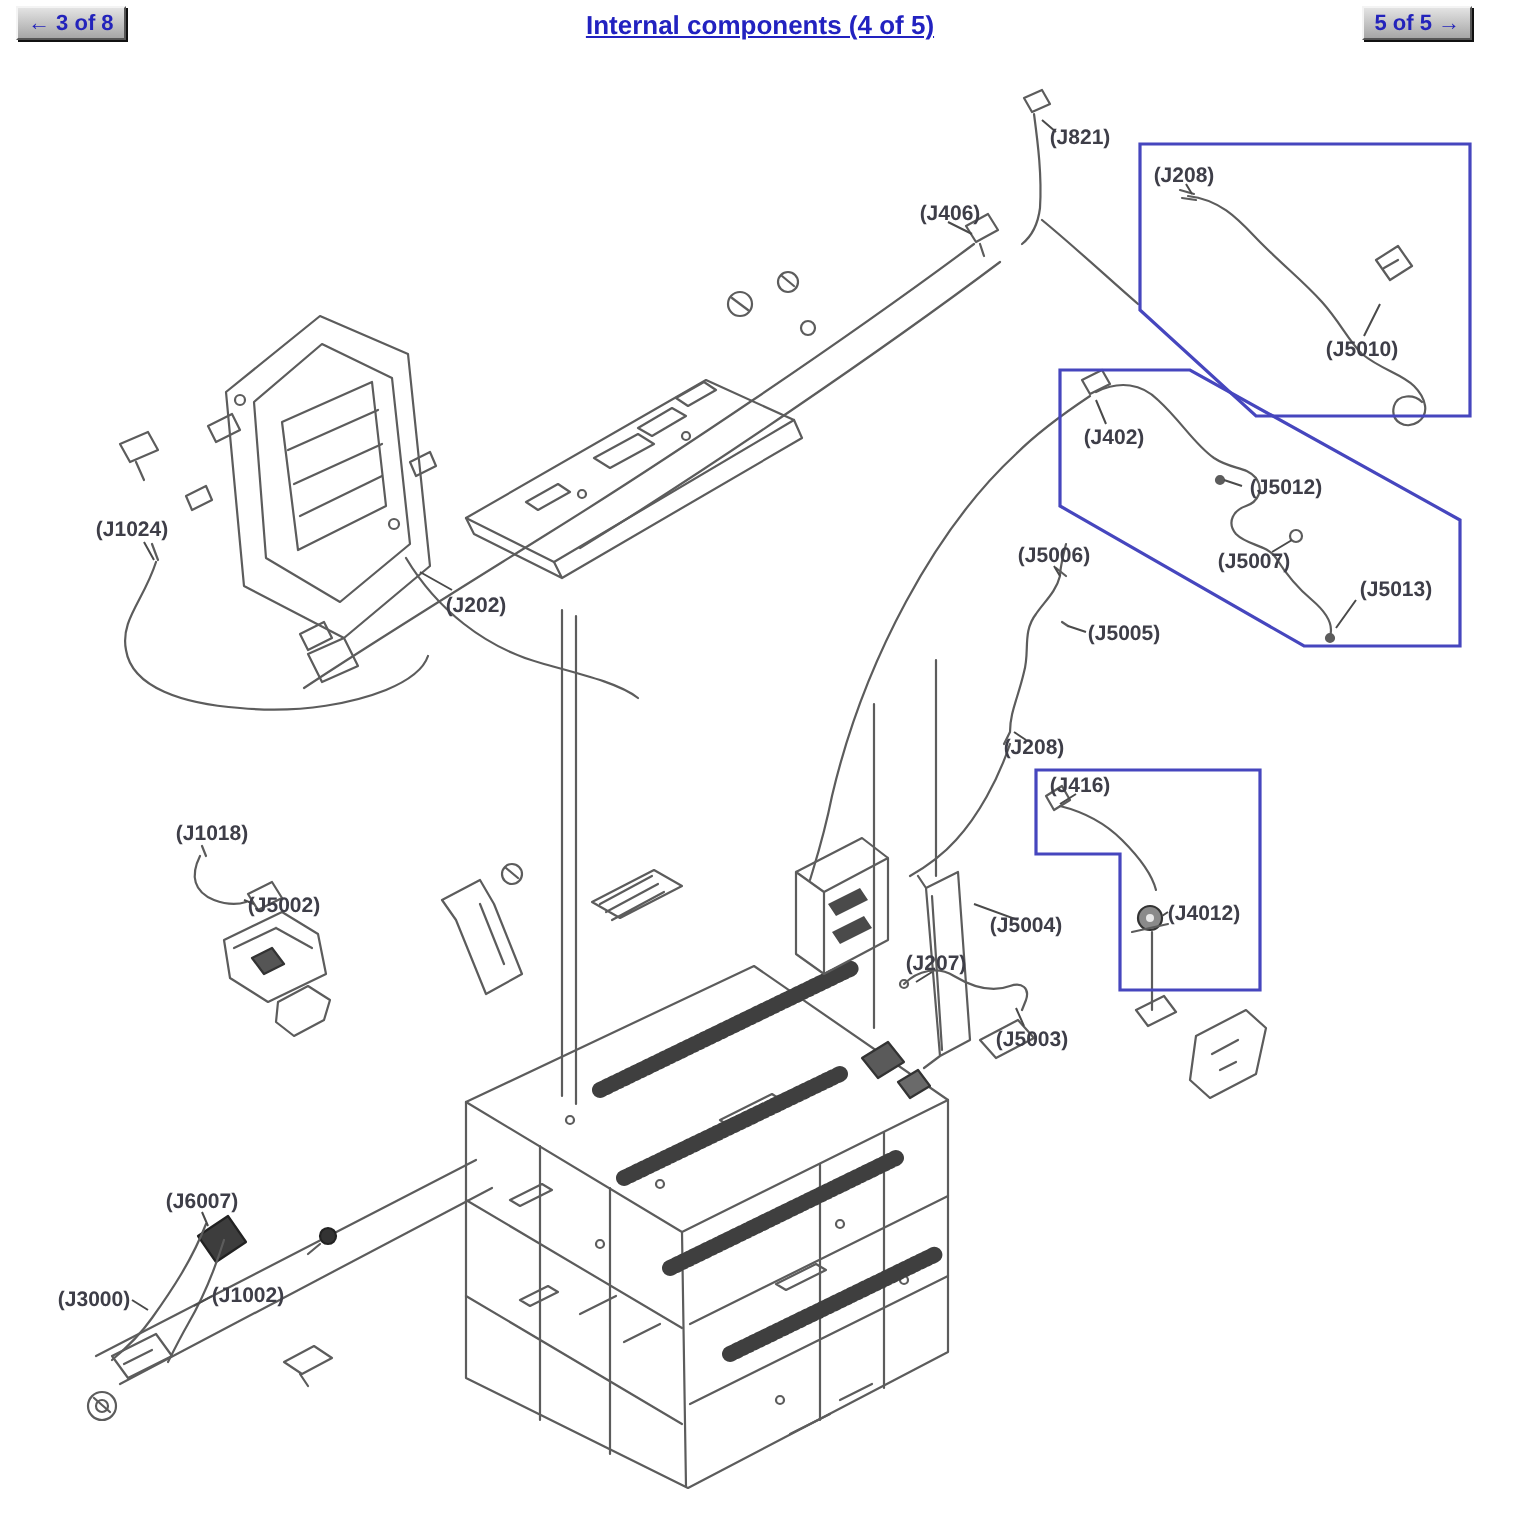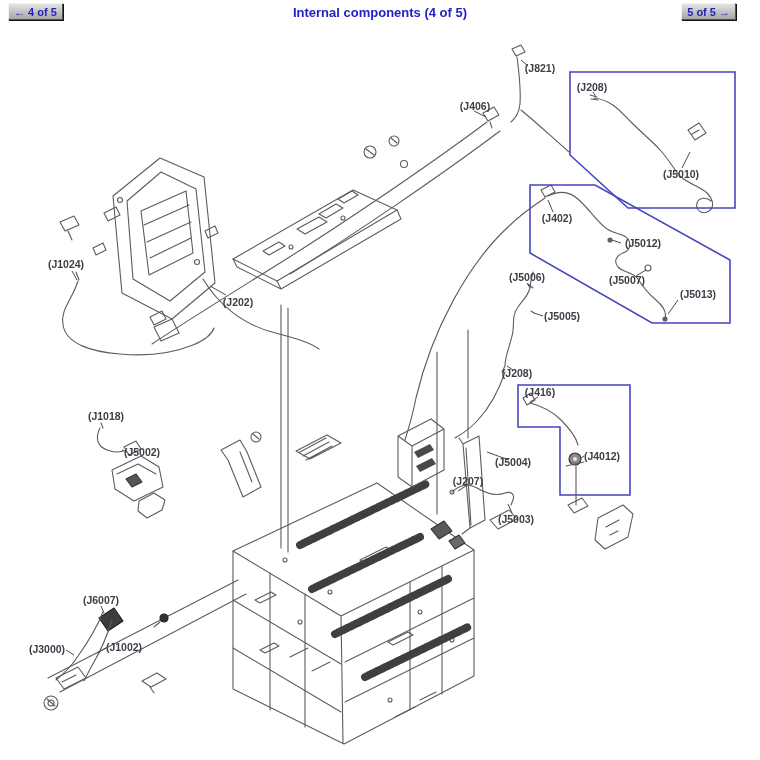--- a/index.html
+++ b/index.html
@@ -12,32 +12,32 @@
     background:linear-gradient(#e3e3e3,#a6a6a6);
     border:1px solid #555;border-top-color:#f4f4f4;border-left-color:#f4f4f4;
     box-shadow:1px 1px 0 #111;
     color:#2323bb;font:bold 11px/14px "Liberation Sans",sans-serif;
     padding:0 5px;cursor:pointer;white-space:nowrap;
   }
   #prev-btn{left:8px}
   #next-btn{right:24px}
   #page-title{
     position:absolute;top:5px;left:0;width:100%;text-align:center;
-    color:#2222c0;font:bold 13px "Liberation Sans",sans-serif;pointer-events:none;
+    color:#2222c0;font:bold 13px "Liberation Sans",sans-serif;pointer-events:none;text-decoration:underline;
   }
   #diagram-svg{position:absolute;left:0;top:0}
   #diagram-svg text{
     font:600 10.5px "Liberation Sans",sans-serif;
     fill:#3e3e48;text-anchor:middle;
   }
 </style>
 </head>
 <body>
 
-<button id="prev-btn" class="nav-btn">← 4 of 5</button>
+<button id="prev-btn" class="nav-btn">← 3 of 8</button>
 <div id="page-title">Internal components (4 of 5)</div>
 <button id="next-btn" class="nav-btn">5 of 5 →</button>
 
 <svg id="diagram-svg" width="760" height="760" viewBox="0 0 760 760">
 
   <g stroke="#5c5c5c" fill="none" stroke-width="1.1" stroke-linecap="round" stroke-linejoin="round">
 
     <g>
       <path d="M113,196 L160,158 L204,177 L215,283 L172,319 L122,293 Z"></path>
       <path d="M127,201 L161,172 L196,189 L205,272 L170,301 L133,279 Z"></path>

